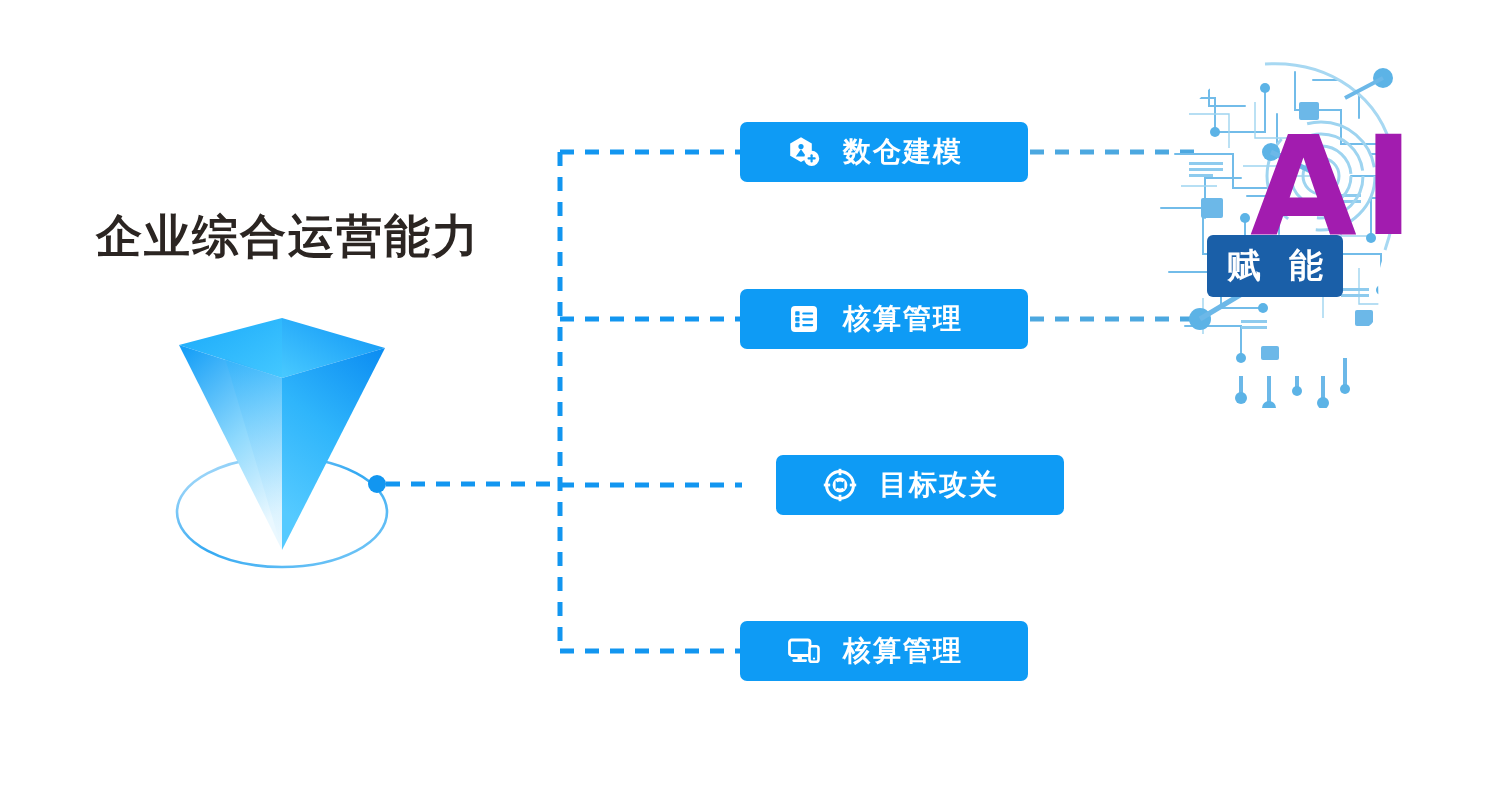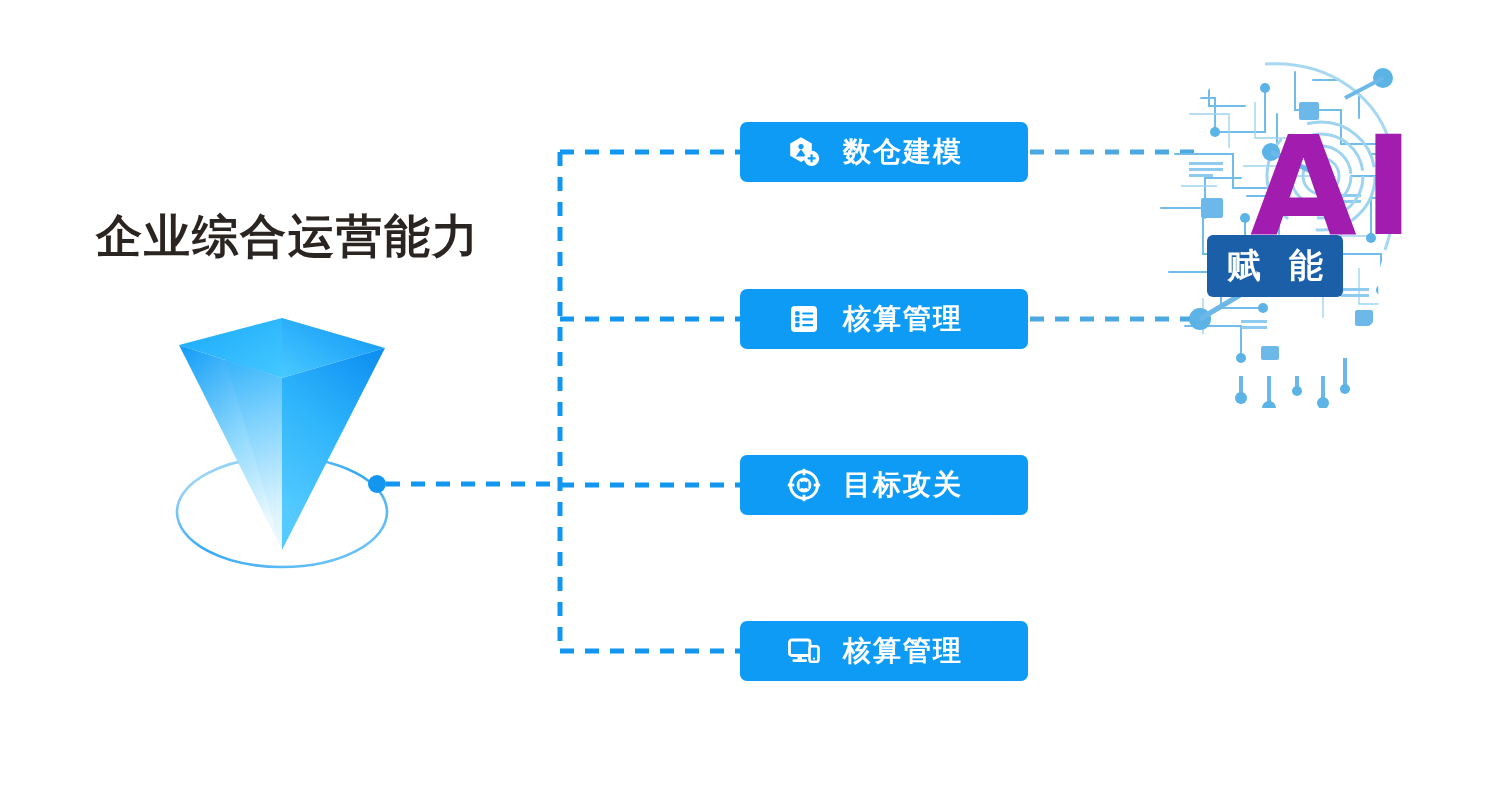--- a/index.html
+++ b/index.html
@@ -50,21 +50,21 @@
   .btn .lbl{
     color:#ffffff;
     font-size:28px;
     font-weight:bold;
     letter-spacing:2px;
     white-space:nowrap;
     font-family:"DejaVu Sans","Liberation Sans",sans-serif;
   }
   #btn-0{top:122px;}
   #btn-1{top:289px;}
-  #btn-2{top:455px;}
+  #btn-2{top:455px;margin-left:36px;}
   #btn-3{top:621px;}
 
   
   .brain{position:absolute;left:1145px;top:58px;width:290px;height:350px;}
   .ai-letters{
     position:absolute;left:1250px;top:118px;
     font-size:138px;line-height:138px;
     font-weight:bold;
     color:#a21caf;
     letter-spacing:6px;

